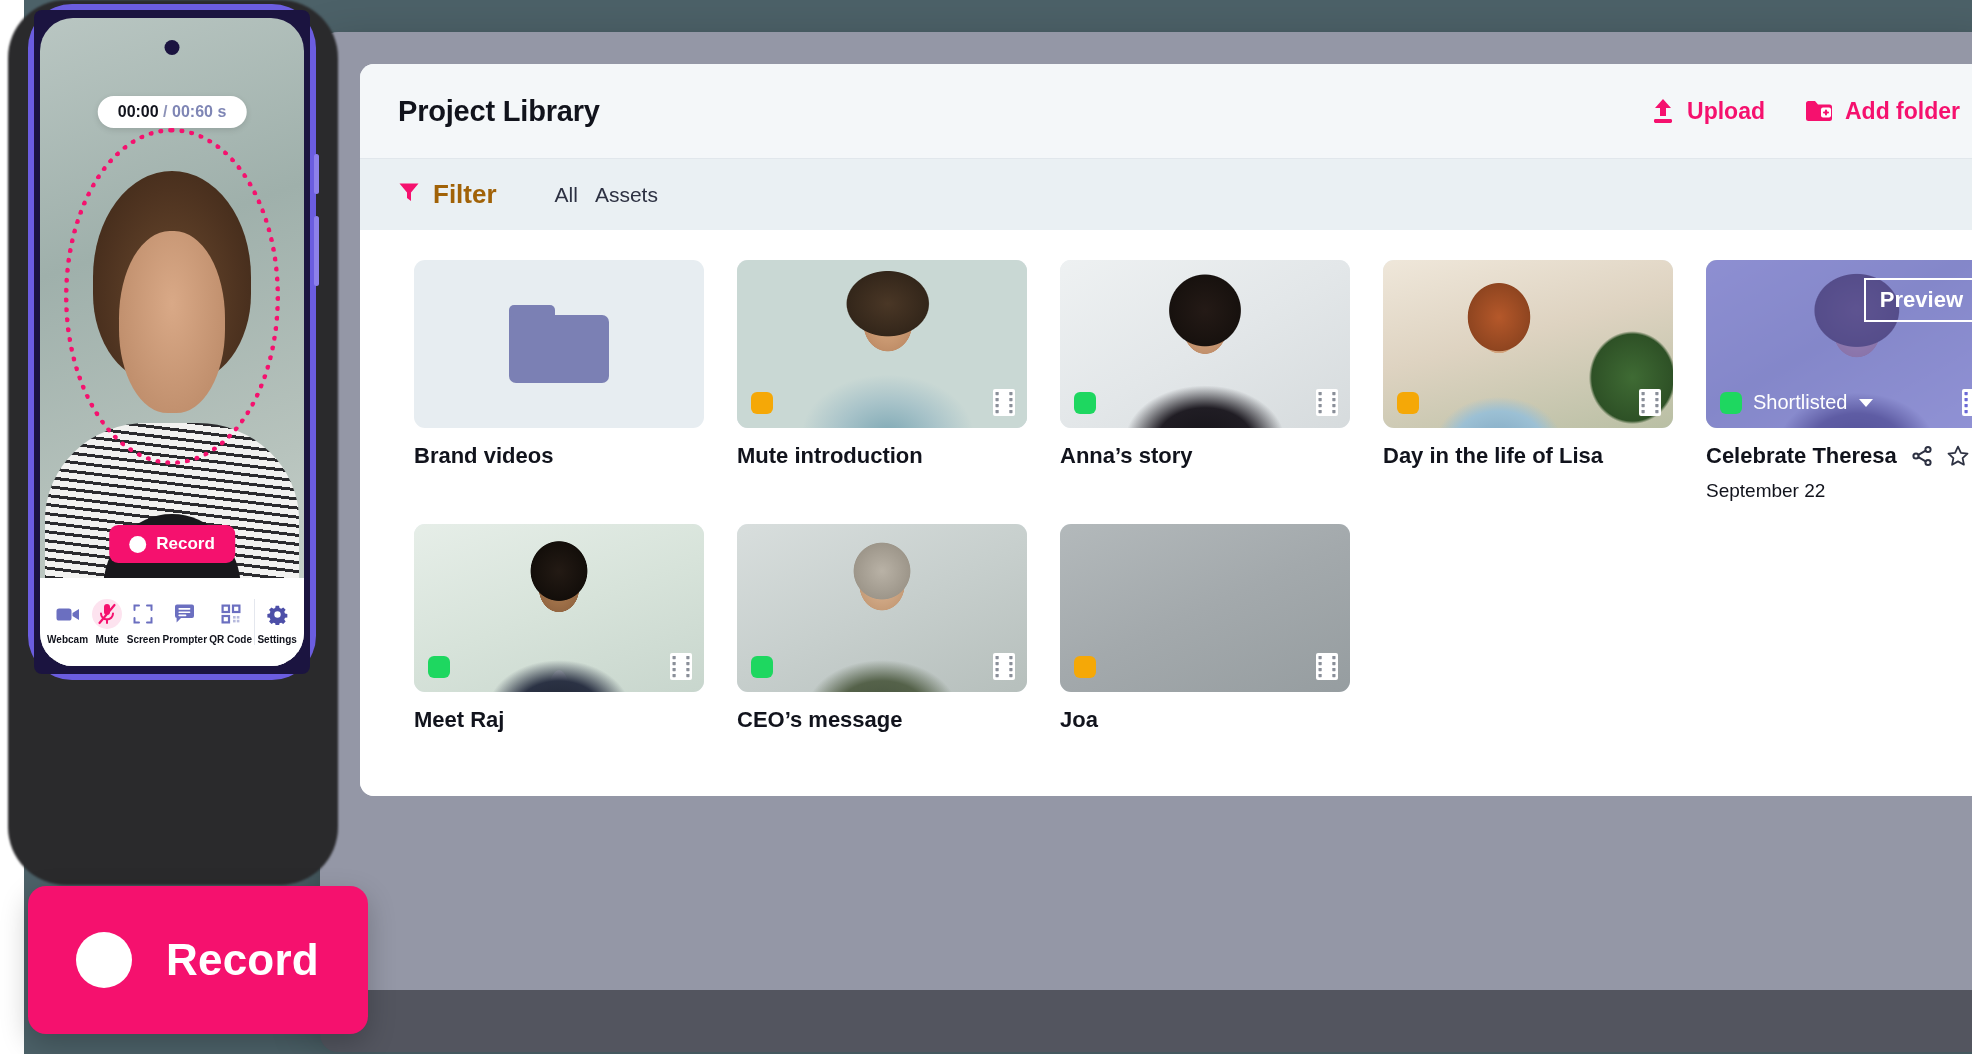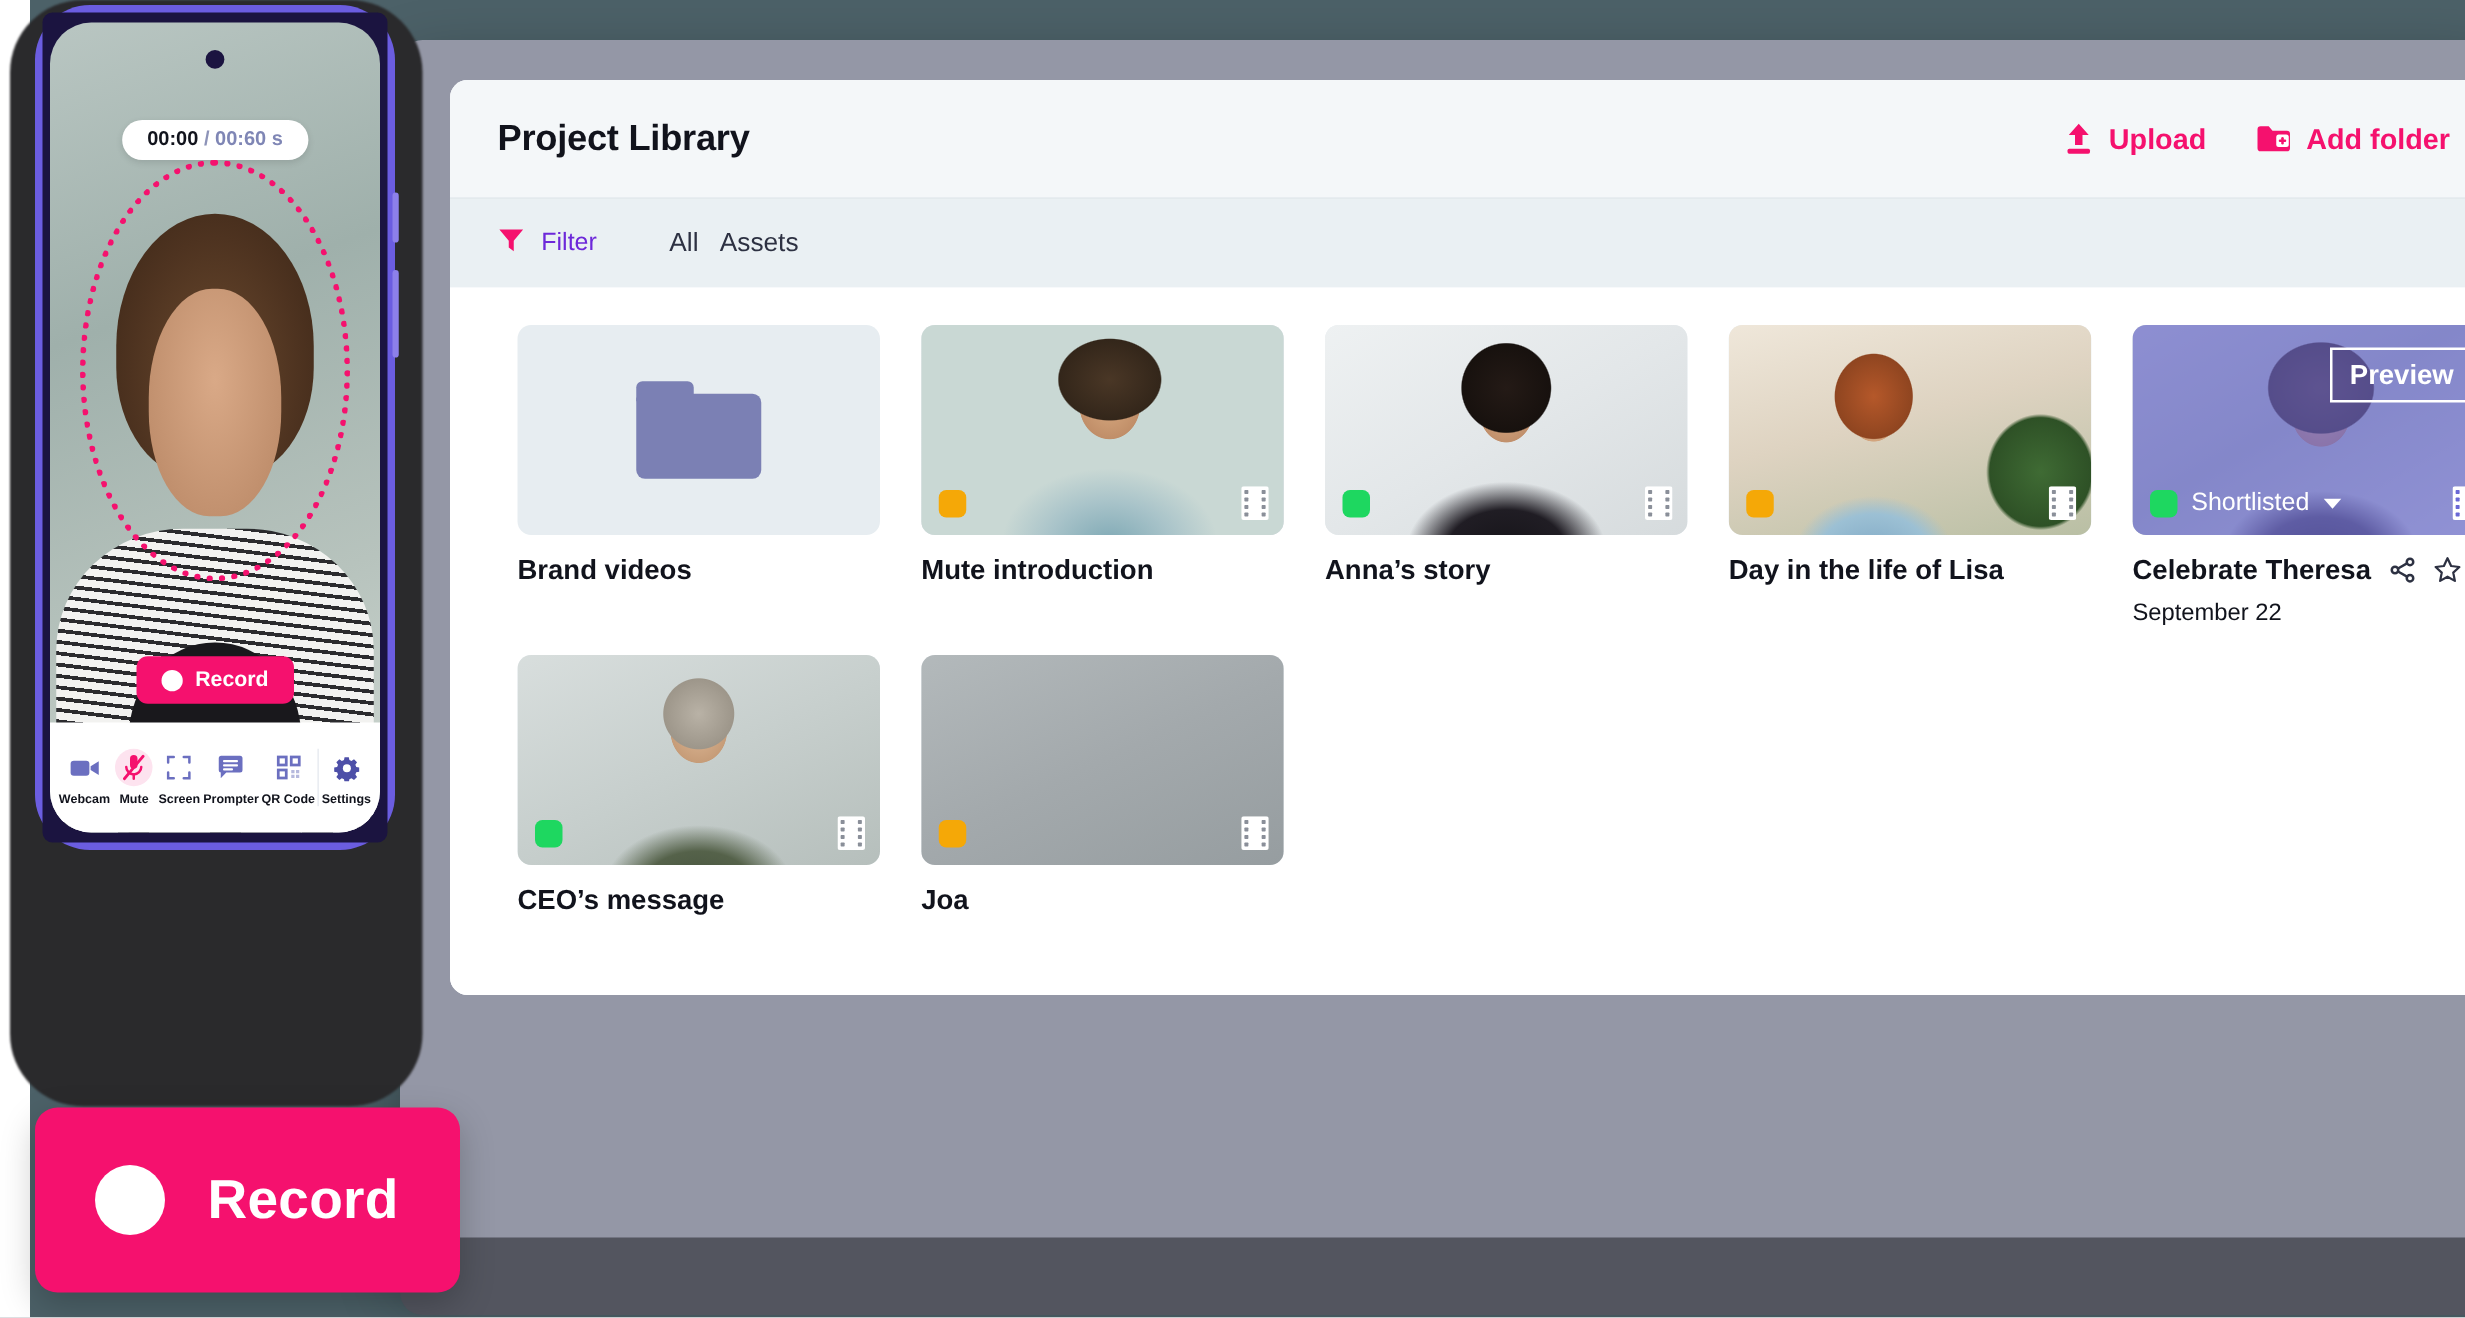--- a/index.html
+++ b/index.html
@@ -67,21 +67,21 @@
   
   .filter-bar {
     position: relative; height: 72px;
     display: flex; align-items: center; gap: 58px;
     padding: 0 38px;
     background: #eaf0f3;
     border-top: 1px solid #e1e7ec;
   }
   .filter-btn {
     display: flex; align-items: center; gap: 13px;
-    color: #6d28d9; font-size: 20px; font-weight: normal; cursor: pointer;
+    color: #a16207; font-size: 26px; font-weight: bold; cursor: pointer;
     background: none; border: none; font-family: inherit;
   }
   .seg-tabs { display: flex; align-items: center; gap: 17px; }
   .seg-tab {
     font-size: 21px; color: #2d3142; cursor: pointer;
     background: none; border: none; font-family: inherit;
   }
   .seg-tab.active { font-weight: normal; color: #2d3142; }
 
   
@@ -487,20 +487,45 @@
               <button class="more-btn">
                 <i></i>
                   <i></i>
                   <i></i>
               </button>
             </span>
           </div>
           <div class="card-date">September 22</div>
         </div>
 
+        <div class="card">
+          <div class="thumb">
+            <div class="ph" style="background:linear-gradient(160deg,#e6eee8 0%,#d7e3da 50%,#c8d6cd 100%);"></div>
+            <div class="ph" style="background:radial-gradient(ellipse 40px 42px at 50% 28%,#231a14 0%,#130e0a 70%,transparent 72%),radial-gradient(ellipse 25px 30px at 50% 38%,#b07f52 0%,#946742 80%,transparent 82%),radial-gradient(ellipse 72px 52px at 50% 112%,#1d2230 0%,#2b3244 60%,transparent 100%),radial-gradient(ellipse 16px 40px at 50% 104%,#f2f4f6 0%,#e4e8ec 70%,transparent 72%);"></div>
+            <div class="status-dot" style="background:#1ed760"></div>
+            <span class="film-icon">
+              <svg width="22" height="27" viewBox="0 0 22 27" aria-hidden="true">
+                <rect x="0" y="0" width="22" height="27" rx="2" fill="#ffffff"></rect>
+                <g fill="#8a8f99">
+                  <rect x="2.5" y="3" width="3.2" height="3.2" rx=".6"></rect>
+                  <rect x="2.5" y="9" width="3.2" height="3.2" rx=".6"></rect>
+                  <rect x="2.5" y="15" width="3.2" height="3.2" rx=".6"></rect>
+                  <rect x="2.5" y="21" width="3.2" height="3.2" rx=".6"></rect>
+                  <rect x="16.3" y="3" width="3.2" height="3.2" rx=".6"></rect>
+                  <rect x="16.3" y="9" width="3.2" height="3.2" rx=".6"></rect>
+                  <rect x="16.3" y="15" width="3.2" height="3.2" rx=".6"></rect>
+                  <rect x="16.3" y="21" width="3.2" height="3.2" rx=".6"></rect>
+                </g>
+              </svg>
+            </span>
+          </div>
+          <div class="card-title">
+              <span>Meet Raj</span>
+            </div>
+        </div>
 
         <div class="card">
           <div class="thumb">
             <div class="ph" style="background:linear-gradient(155deg,#d8dedd 0%,#c7cfcd 50%,#b6bfbc 100%);"></div>
             <div class="ph" style="background:radial-gradient(ellipse 40px 40px at 50% 28%,#b9b2a6 0%,#9d968a 70%,transparent 72%),radial-gradient(ellipse 28px 32px at 50% 36%,#dcb694 0%,#c69c78 80%,transparent 82%),radial-gradient(ellipse 76px 52px at 50% 112%,#44513c 0%,#55624a 60%,transparent 100%);"></div>
             <div class="status-dot" style="background:#1ed760"></div>
             <span class="film-icon">
               <svg width="22" height="27" viewBox="0 0 22 27" aria-hidden="true">
                 <rect x="0" y="0" width="22" height="27" rx="2" fill="#ffffff"></rect>
                 <g fill="#8a8f99">

